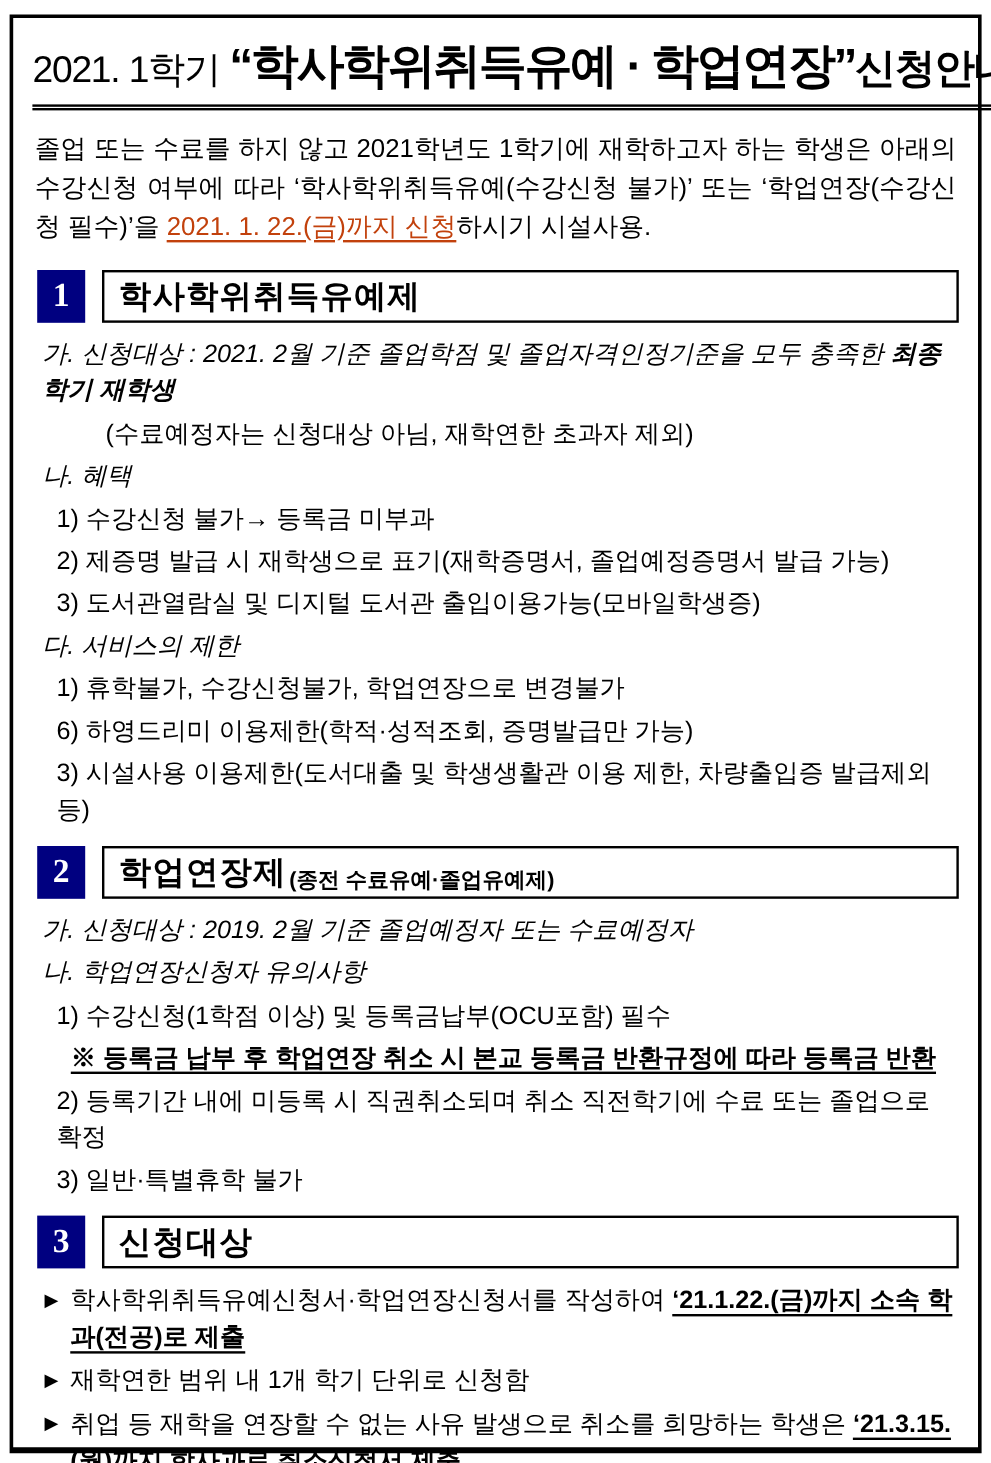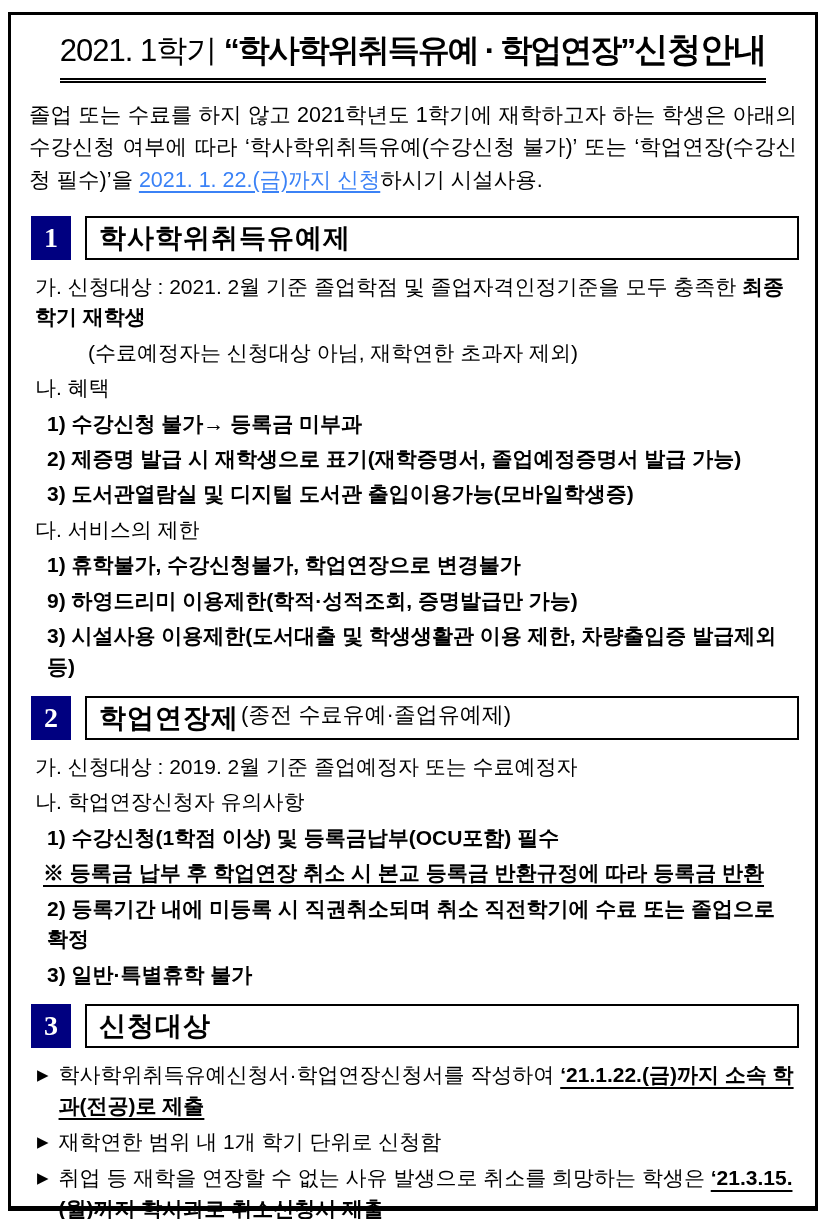--- a/index.html
+++ b/index.html
@@ -22,63 +22,63 @@
     background: #fff;
   }
   
   .title-wrap { text-align: center; margin: 2px 0 16px 0; white-space: nowrap; }
   .title-line {
     display: inline-block;
     border-bottom: 5px double #000;
     padding-bottom: 5px;
   }
   .t-prefix { font-size: 31px; font-weight: 400; letter-spacing: -1px; }
-  .t-quoted { font-size: 32px; font-weight: 900; letter-spacing: -2px; }
+  .t-quoted { font-size: 40px; font-weight: 900; letter-spacing: -2px; }
   .t-suffix { font-size: 34px; font-weight: 900; letter-spacing: -1px; }
   
   .intro {
     font-size: 21.5px;
     line-height: 1.5;
     text-align: justify;
     margin: 0 2px 20px 2px;
   }
   .deadline {
-    color: #3b82f6;
+    color: #c2410c;
     text-decoration: underline;
     text-underline-offset: 4px;
   }
   
   .section { margin-bottom: 14px; }
   .sec-head { display: flex; align-items: stretch; gap: 14px; margin: 0 0 12px 4px; }
   .badge {
     width: 40px; min-height: 40px;
     background: #000080;
     color: #fff;
     display: flex; align-items: center; justify-content: center;
     font-family: "Liberation Serif", serif;
     font-weight: bold; font-size: 28px;
     flex: 0 0 auto;
   }
   .head-box {
     flex: 1;
     border: 2px solid #000;
-    display: flex; align-items: flex-start;
+    display: flex; align-items: flex-end;
     padding: 2px 12px;
     font-size: 27px; font-weight: bold;
     letter-spacing: 1px;
     gap: 2px;
   }
-  .head-sub { font-size: 22px; font-weight: 400; letter-spacing: 0; }
+  .head-sub { font-size: 18px; font-weight: 700; letter-spacing: 0; }
   .line { font-size: 21px; line-height: 1.45; margin: 5px 0; }
-  .lvl1 { margin-left: 8px; }
-  .lvl2 { margin-left: 20px; font-weight: bold; }
+  .lvl1 { margin-left: 8px; font-style: italic; }
+  .lvl2 { margin-left: 20px; }
   .note-indent { margin-left: 61px; }
   .b { font-weight: bold; }
   .refund {
-    margin-left: 16px;
+    margin-left: 32px;
     font-weight: bold;
     text-decoration: underline;
     text-underline-offset: 5px;
   }
   .bullet-line { display: flex; gap: 10px; margin: 6px 0 6px 10px; font-size: 21px; line-height: 1.45; }
   .tri { flex: 0 0 auto; font-size: 15px; line-height: 2; }
   .em-underline {
     font-weight: bold;
     text-decoration: underline;
     text-underline-offset: 5px;
@@ -103,21 +103,21 @@
       </div>
     </div>
     <div class="line lvl1"><span>가. 신청대상 : 2021. 2월 기준 졸업학점 및 졸업자격인정기준을 모두 충족한 </span><span class="b">최종학기 재학생</span></div>
     <div class="line note-indent">(수료예정자는 신청대상 아님, 재학연한 초과자 제외)</div>
     <div class="line lvl1">나. 혜택</div>
     <div class="line lvl2">1) 수강신청 불가→ 등록금 미부과</div>
     <div class="line lvl2">2) 제증명 발급 시 재학생으로 표기(재학증명서, 졸업예정증명서 발급 가능)</div>
     <div class="line lvl2">3) 도서관열람실 및 디지털 도서관 출입이용가능(모바일학생증)</div>
     <div class="line lvl1">다. 서비스의 제한</div>
     <div class="line lvl2">1) 휴학불가, 수강신청불가, 학업연장으로 변경불가</div>
-    <div class="line lvl2">9) 하영드리미 이용제한(학적·성적조회, 증명발급만 가능)</div>
+    <div class="line lvl2">6) 하영드리미 이용제한(학적·성적조회, 증명발급만 가능)</div>
     <div class="line lvl2">3) 시설사용 이용제한(도서대출 및 학생생활관 이용 제한, 차량출입증 발급제외 등)</div>
   </div>
 
   <div class="section">
     <div class="sec-head">
       <div class="badge">2</div>
       <div class="head-box">
         <span>학업연장제</span>
         <span class="head-sub">(종전 수료유예·졸업유예제)</span>
       </div>

